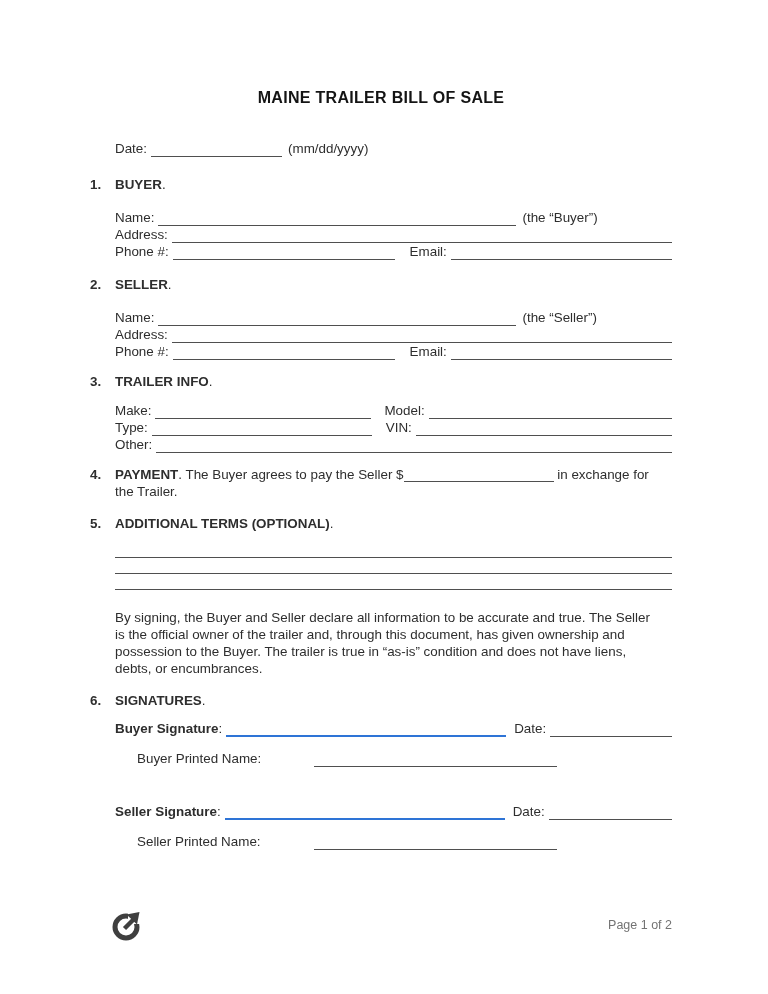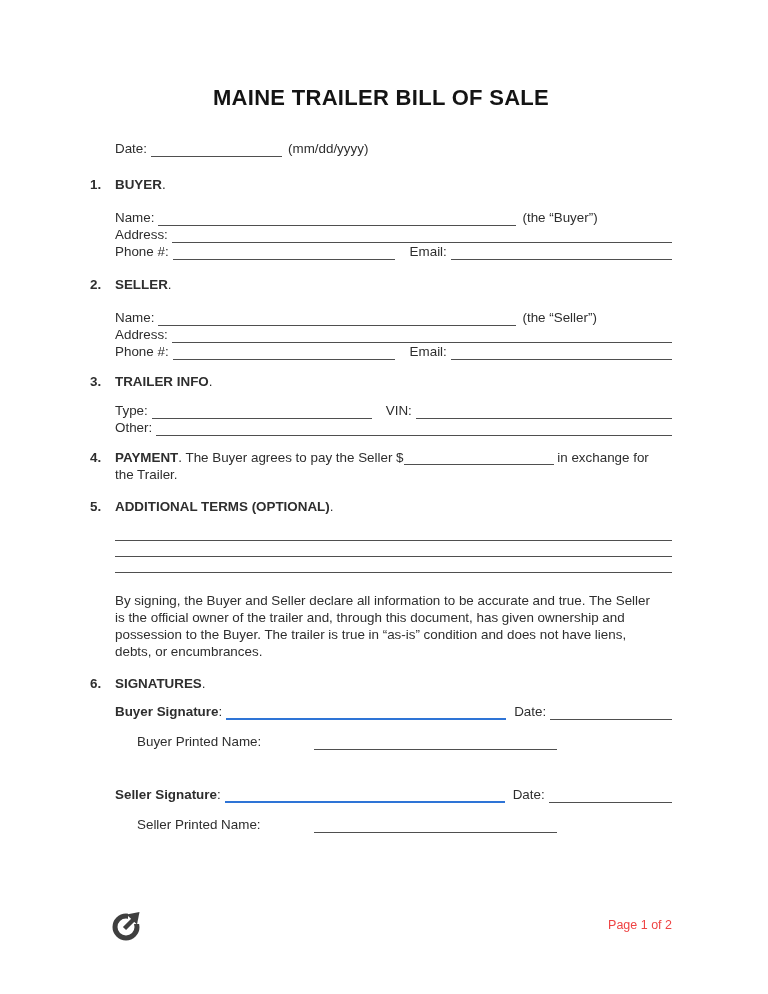--- a/index.html
+++ b/index.html
@@ -9,21 +9,21 @@
     width:768px; height:994px;
     background:#ffffff;
     font-family:"Liberation Sans", sans-serif;
     font-size:13.4px;
     color:#2e2e2e;
     padding:86px 96px 0 90px;
     overflow:hidden;
   }
   .title {
     text-align:center;
-    font-size:22px; line-height:24px;
+    font-size:16px; line-height:24px;
     font-weight:bold; letter-spacing:.3px;
     color:#141414;
   }
   .date-row { display:flex; align-items:flex-end; line-height:17px; margin:30px 0 0 25px; }
 
   .sec-head { display:flex; line-height:17px; font-weight:bold; }
   .sec-head .num { width:25px; flex:0 0 25px; }
   .sec-head .dot { font-weight:normal; }
   .mt19 { margin-top:19px; } .mt16 { margin-top:16px; } .mt13h { margin-top:13px; } .mt15 { margin-top:15px; }
 
@@ -57,21 +57,21 @@
   .declaration span { display:block; }
 
   .sig-row { display:flex; align-items:flex-end; line-height:17px; margin:11px 0 0 25px; }
   .sig-blue { width:280px; flex:0 0 280px; height:14px; border-bottom:2px solid #2e74d6; margin-left:4px; }
   .sig-date-blank { flex:1 1 auto; border-bottom:1px solid #4f4f4f; height:14px; margin-left:4px; }
   .printed-row { display:flex; align-items:flex-end; line-height:17px; margin:13px 0 0 47px;gap:48px; }
   .printed-blank { width:243px; flex:0 0 243px; height:14px; border-bottom:1px solid #4f4f4f; margin-left:5px; }
   .mt36 { margin-top:36px; }
 
   .footer-logo { position:absolute; left:111px; top:909px; width:31px; height:33px; cursor:pointer; }
-  .page-num { position:absolute; right:96px; top:918px; font-size:12.5px; color:#ef4444; line-height:15px; }
+  .page-num { position:absolute; right:96px; top:918px; font-size:12.5px; color:#737373; line-height:15px; }
 </style>
 </head>
 <body>
 
 <div class="page">
 
   <h1 class="title">MAINE TRAILER BILL OF SALE</h1>
 
   <div class="date-row">
     <span class="lbl">Date:</span>
@@ -124,20 +124,26 @@
       <span class="blank b-flex ml4"></span>
     </div>
   </div>
 
   <div class="sec-head mt13h">
     <span class="num">3.</span>
     <span>TRAILER INFO</span>
       <span class="dot">.</span>
   </div>
   <div class="sec-body gap12">
+    <div class="row">
+      <span class="lbl">Make:</span>
+      <span class="blank w216 ml4"></span>
+      <span class="lbl ml13">Model:</span>
+      <span class="blank b-flex ml4"></span>
+    </div>
     <div class="row">
       <span class="lbl">Type:</span>
       <span class="blank w220 ml4"></span>
       <span class="lbl ml14">VIN:</span>
       <span class="blank b-flex ml4"></span>
     </div>
     <div class="row">
       <span class="lbl">Other:</span>
       <span class="blank b-flex ml4"></span>
     </div>

